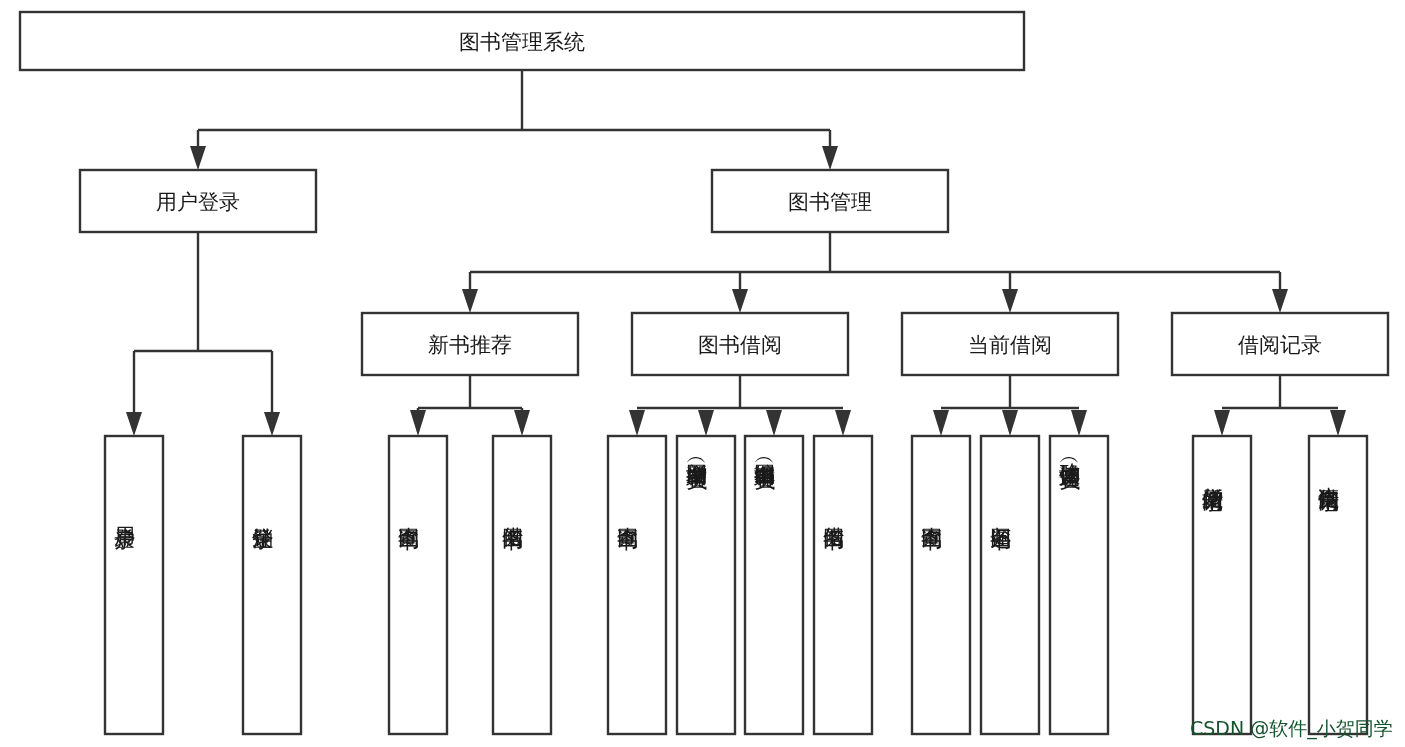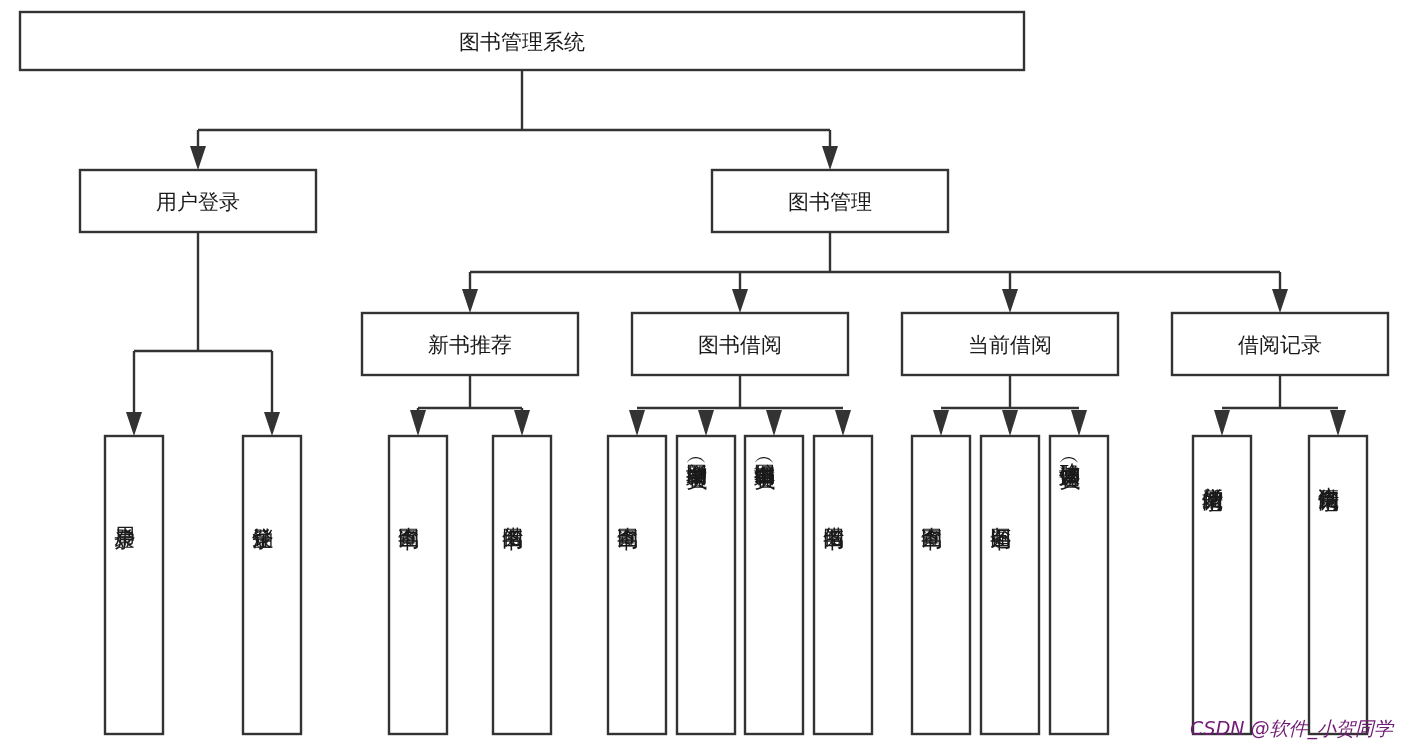--- a/index.html
+++ b/index.html
@@ -65,24 +65,23 @@
     color: #1a1a1a;
     letter-spacing: 1px;
     text-align: left;
     pointer-events: none;
     user-select: none;
   }
   .watermark {
     position: absolute;
     font-family: "DejaVu Sans", "Liberation Sans", sans-serif;
     font-size: 19px;
-    color: #701a75;
+    color: #14532d;
     white-space: nowrap;
     user-select: none;
-    font-style: italic;
   }
 </style>
 </head>
 <body>
 
 <div id="diagram-root">
 
   <svg id="tree-svg" viewBox="0 0 1405 747">
     <defs></defs>
 

